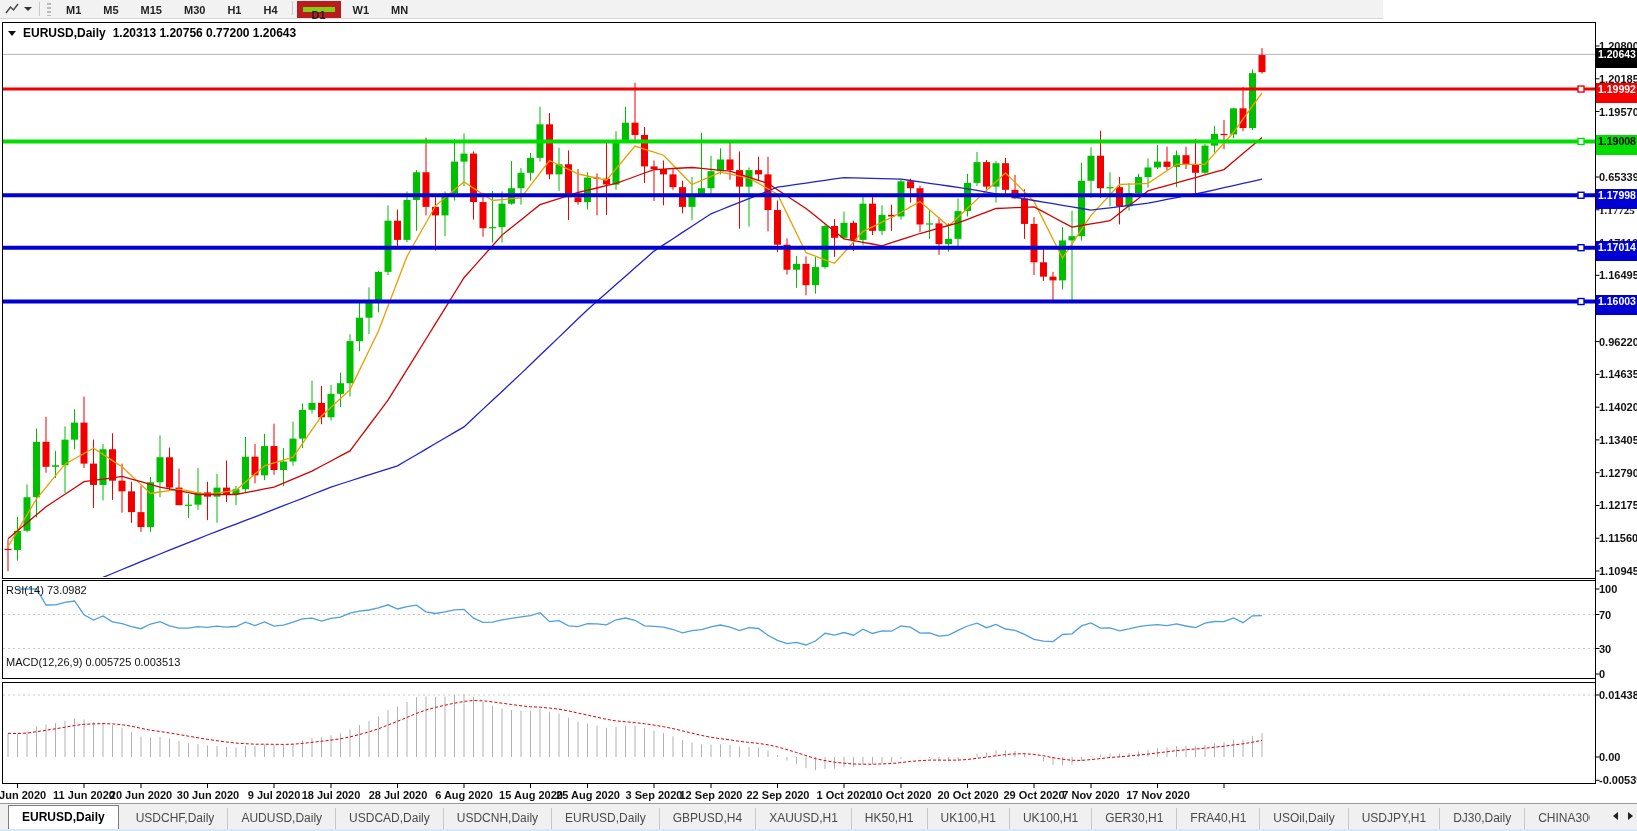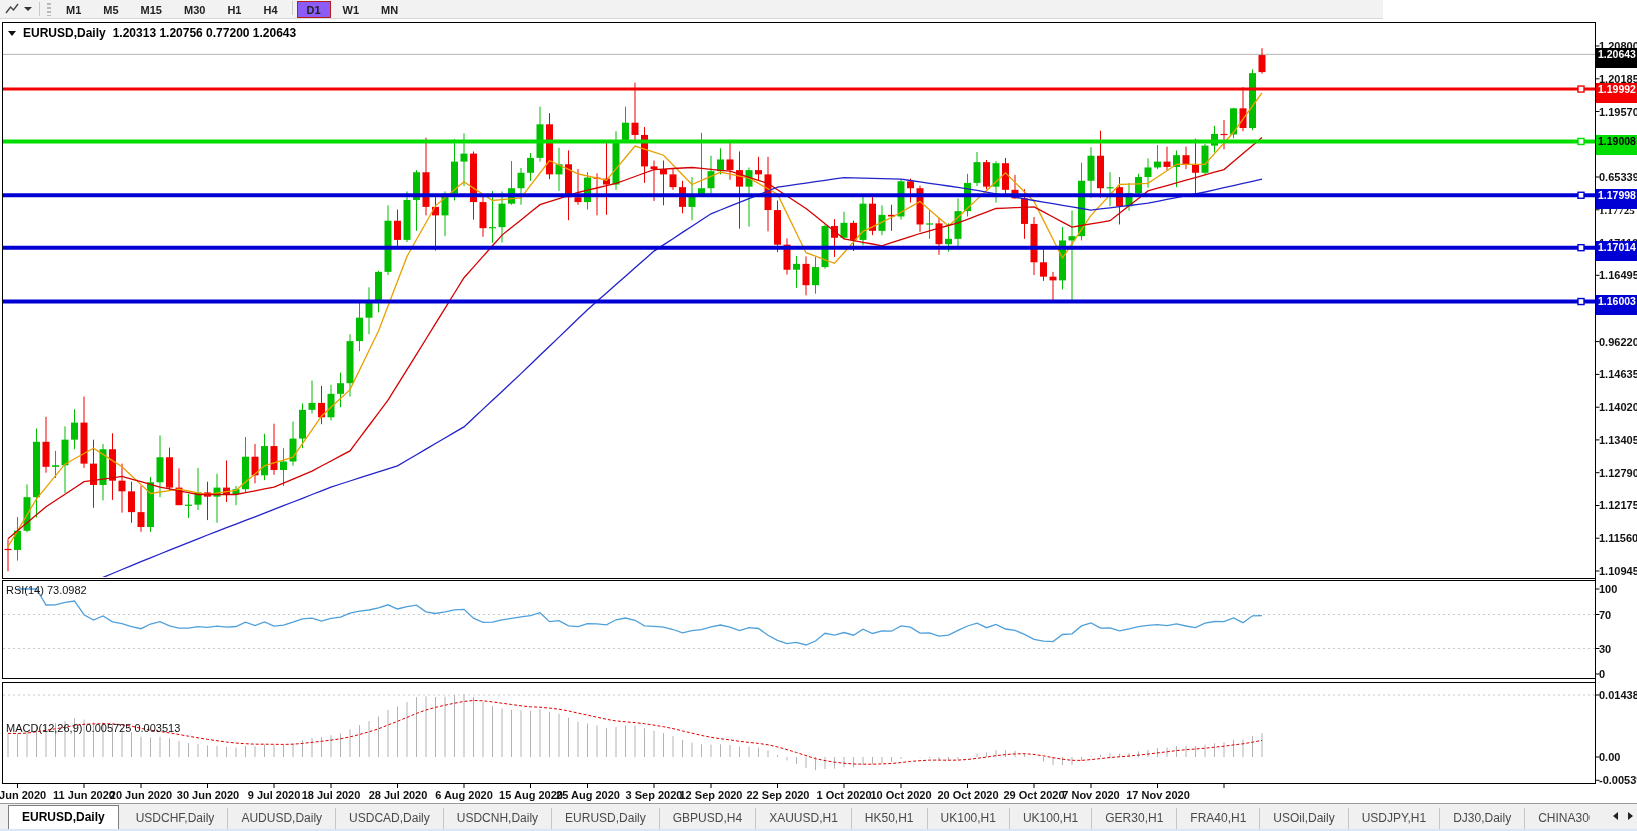--- a/index.html
+++ b/index.html
@@ -10,21 +10,21 @@
   .toolbar { position:absolute; left:0; top:0; width:1383px; height:19px;
     background:#f2f2f2; border-bottom:1px solid #d8d8d8; display:flex; align-items:center; }
   .tool-icon { width:24px; height:17px; display:flex; align-items:center; justify-content:center; }
   .caret-down { width:0; height:0; border-left:4px solid transparent; border-right:4px solid transparent;
     border-top:4px solid #333; margin:0 4px 0 0; }
   .tb-sep { width:1px; height:14px; background:#c9c9c9; margin:0 3px; }
   .tb-grip { width:4px; height:13px; margin:0 4px;
     background:repeating-linear-gradient(180deg,#b9b9b9 0 2px, transparent 2px 4px); }
   .tf-btn { height:17px; line-height:16px; padding:0 9px; margin:0 1px; color:#222;
     font-size:11px; font-weight:700; border:1px solid transparent; cursor:default; }
-  .tf-btn.active { background:#8b5cf6; border:1px solid #b91c1c; }
+  .tf-btn.active { background:#84cc16; border:6px solid #b91c1c; }
 
   
   .abs { position:absolute; }
   .chart-title { left:8px; top:26px; font-weight:700; font-size:12px; display:flex; align-items:center; gap:7px; }
   .title-caret { width:0; height:0; border-left:4px solid transparent; border-right:4px solid transparent;
     border-top:5px solid #111; display:inline-block; }
   .ind-label { font-weight:400; font-size:11px; color:#111; }
   .axis-lab { left:1599px; width:37px; font-weight:700; font-size:11px; color:#111; white-space:nowrap; }
   .plabel { left:1596px; width:41px; height:20px; font-weight:700; font-size:10.5px;
     text-align:left; padding-left:2px; line-height:13px; white-space:nowrap; }
@@ -564,21 +564,21 @@
     </g>
   </svg>
 
 <div class="abs chart-title">
   <span class="title-caret"></span>
   <span>EURUSD,Daily</span>
   <span>1.20313 1.20756 0.77200 1.20643</span>
 </div>
 
 <div class="abs ind-label" style="left:6px;top:584px;">RSI(14) 73.0982</div>
-<div class="abs ind-label" style="left:6px;top:722px;">MACD(12,26,9) 0.005725 0.003513</div>
+<div class="abs ind-label" style="left:6px;top:656px;">MACD(12,26,9) 0.005725 0.003513</div>
 
 <div id="labels-layer">
     <div class="abs axis-lab" style="top:40px;">1.20800</div>
     <div class="abs axis-lab" style="top:73px;">1.20185</div>
     <div class="abs axis-lab" style="top:106px;">1.19570</div>
     <div class="abs axis-lab" style="top:138px;">1.18955</div>
     <div class="abs axis-lab" style="top:171px;">0.65339</div>
     <div class="abs axis-lab" style="top:204px;font-family:Liberation Serif, serif;">1.17725</div>
     <div class="abs axis-lab" style="top:237px;">1.17110</div>
     <div class="abs axis-lab" style="top:269px;">1.16495</div>

